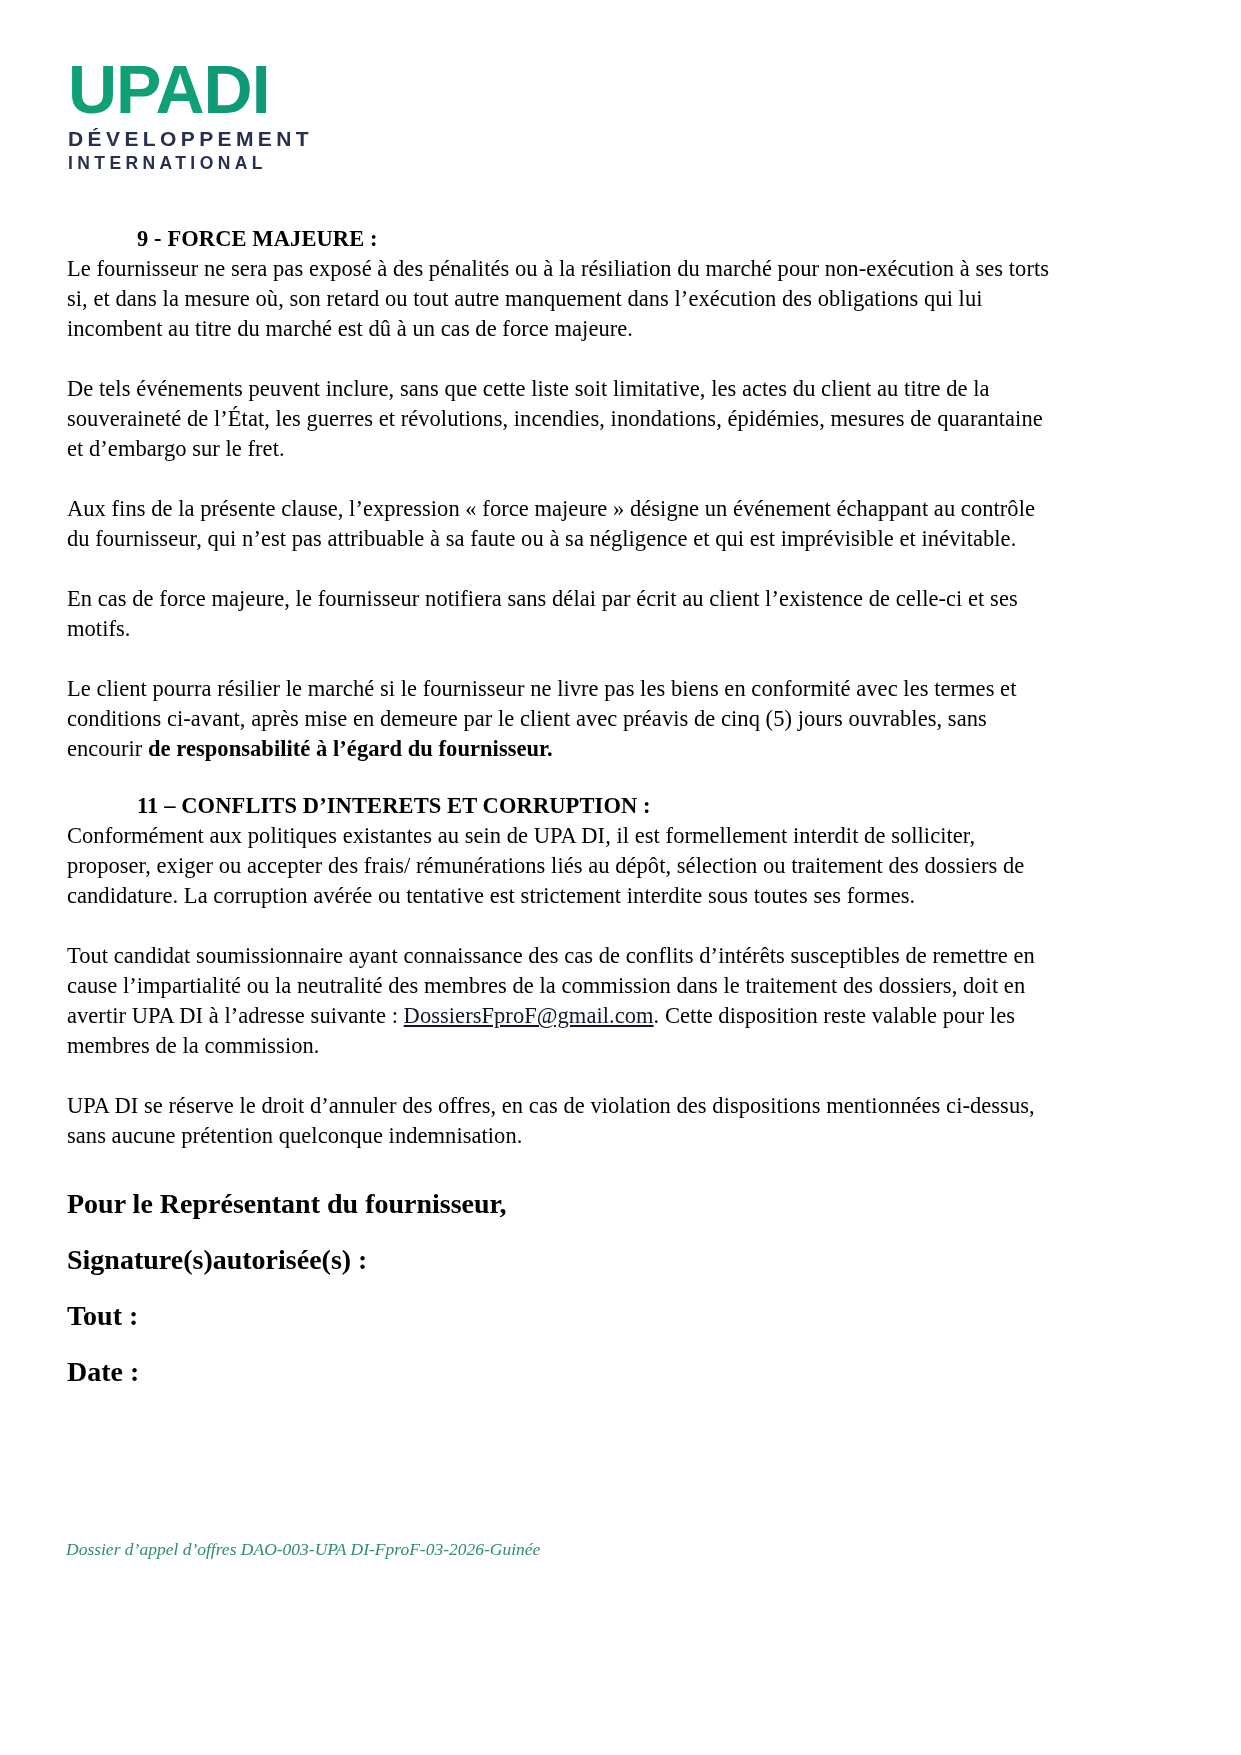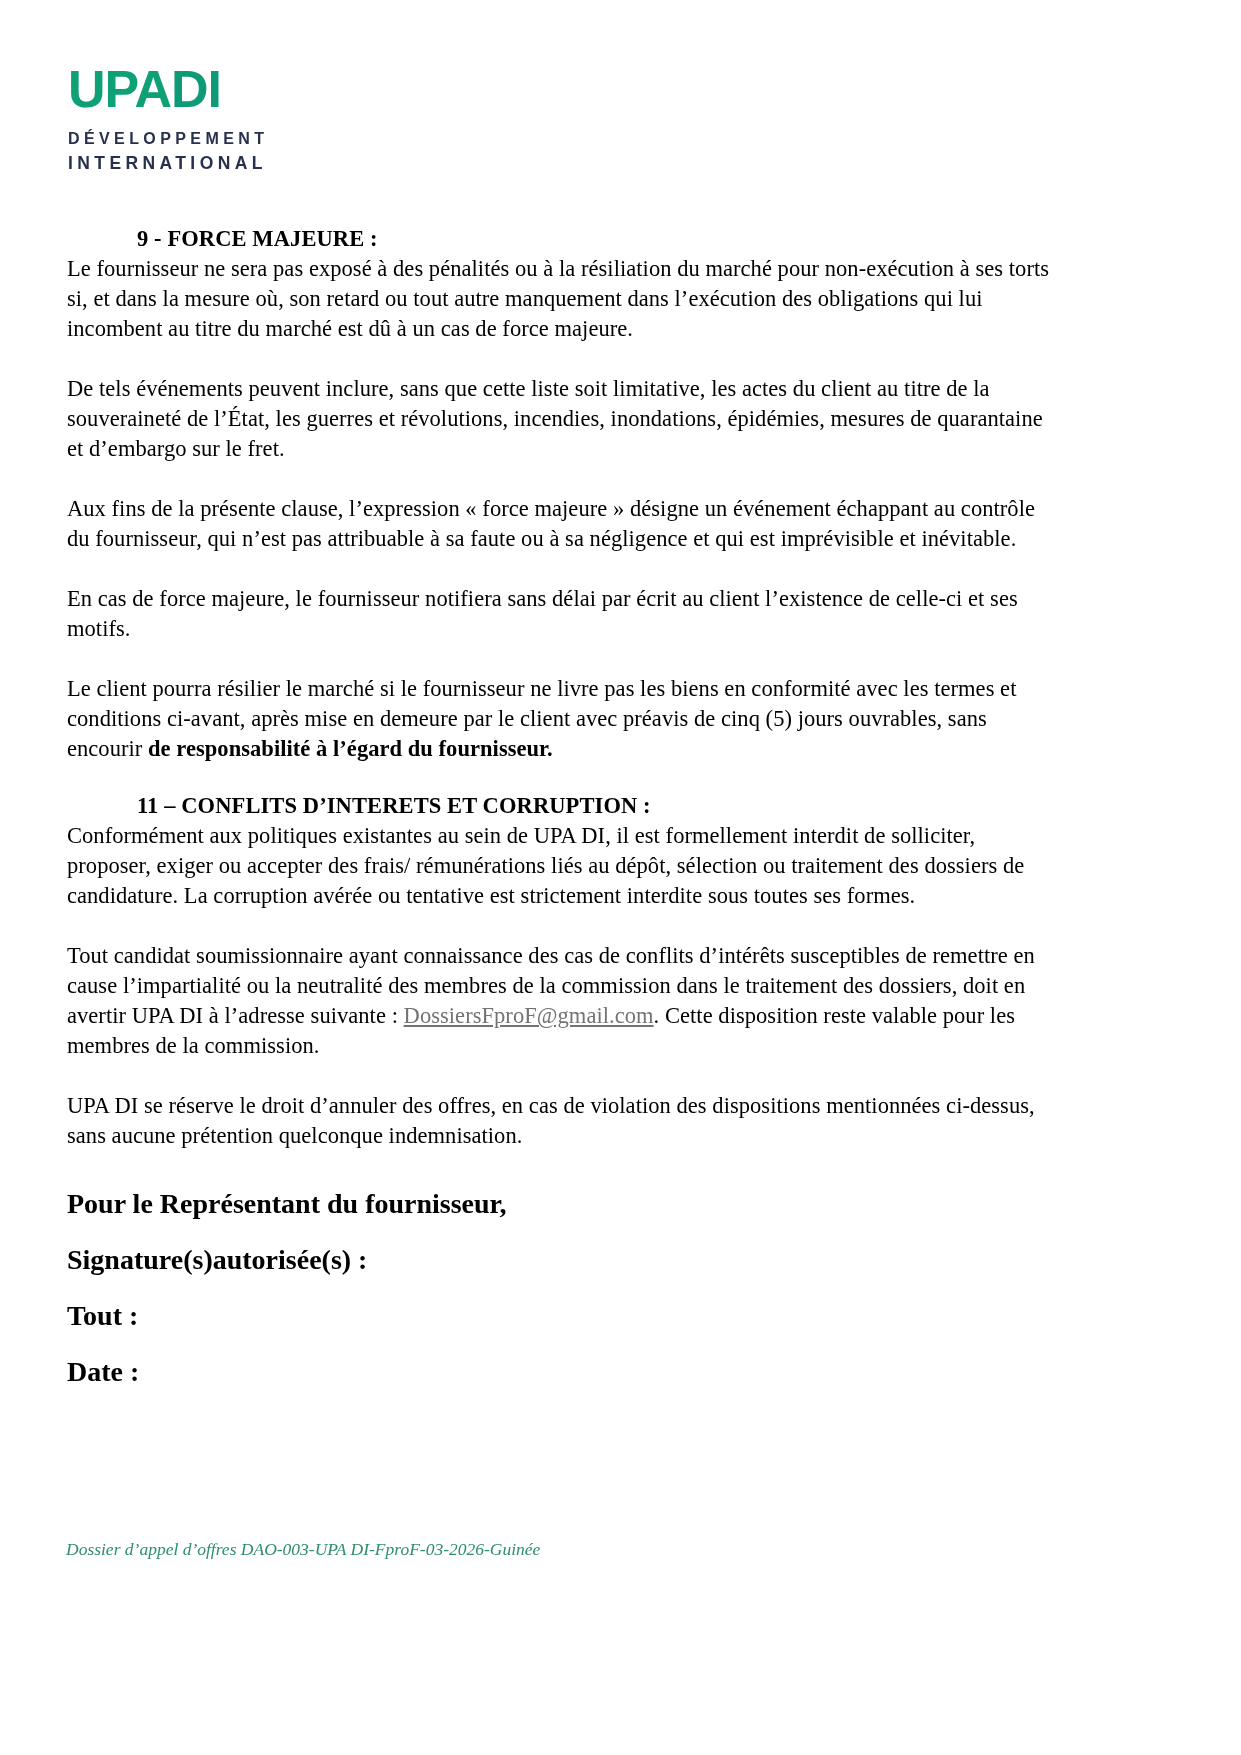--- a/index.html
+++ b/index.html
@@ -27,34 +27,34 @@
   .logo {
     position: absolute;
     left: 68px;
     top: 58px;
     width: 300px;
     user-select: none;
   }
   .logo-wordmark {
     font-family: "Liberation Sans", "DejaVu Sans", sans-serif;
     font-weight: 700;
-    font-size: 52px;
+    font-size: 68px;
     line-height: 62px;
     letter-spacing: -1px;
     color: #10a075;
     display: block;
   }
   .logo-wordmark .wm-di {
     color: #0f9a77;
     font-weight: 700;
   }
   .logo-sub {
     font-family: "Liberation Sans", "DejaVu Sans", sans-serif;
     font-weight: 700;
-    font-size: 16px;
+    font-size: 21px;
     line-height: 24px;
     letter-spacing: 4.4px;
     color: #27304d;
     display: block;
     margin-top: 7px;
   }
   .logo-sub2 {
     font-family: "Liberation Sans", "DejaVu Sans", sans-serif;
     font-weight: 700;
     font-size: 17.5px;
@@ -91,21 +91,21 @@
     margin: 0;
     text-align: left;
     letter-spacing: 0.05px;
   }
   p.para + p.para { margin-top: 30px; }
   .heading + p.para { margin-top: 0; }
 
   .bold { font-weight: bold; }
 
   a.email-link {
-    color: #737373;
+    color: #0f172a;
     text-decoration: underline;
     text-align: right;
   }
 
   
   .sign-block { margin-top: 38px; }
   .sign-line {
     font-size: 28px;
     line-height: 30px;
     font-weight: bold;

